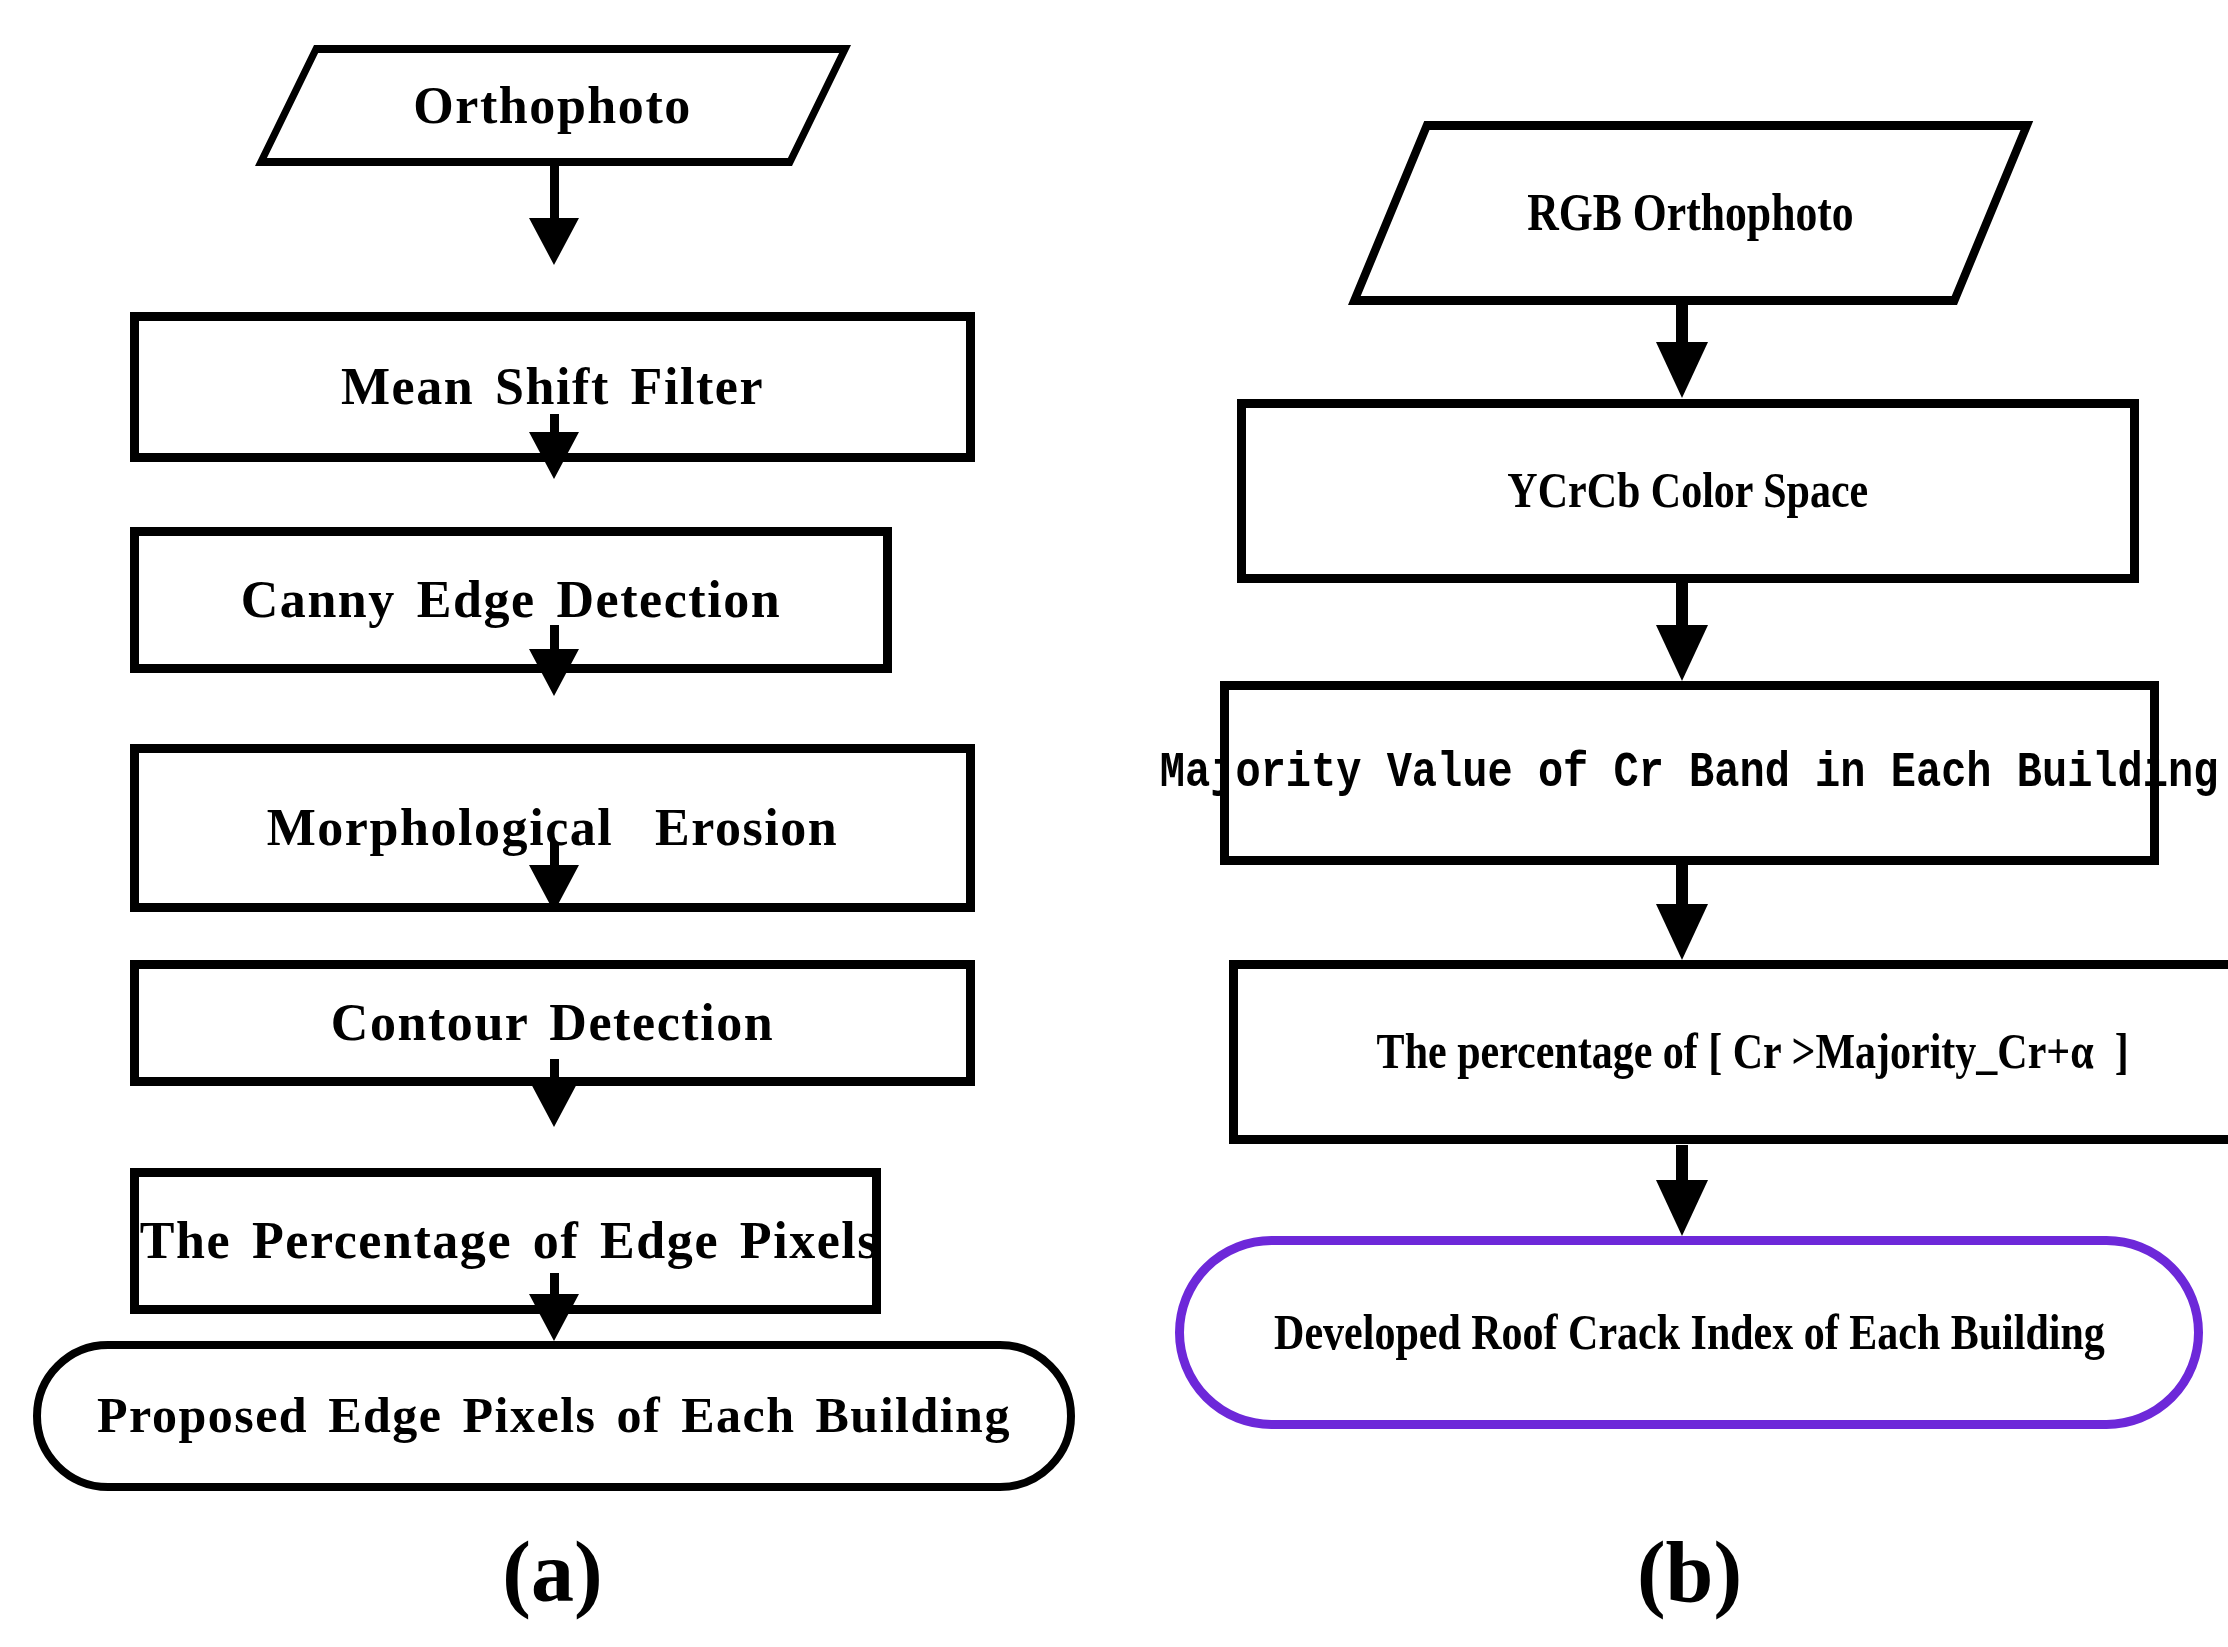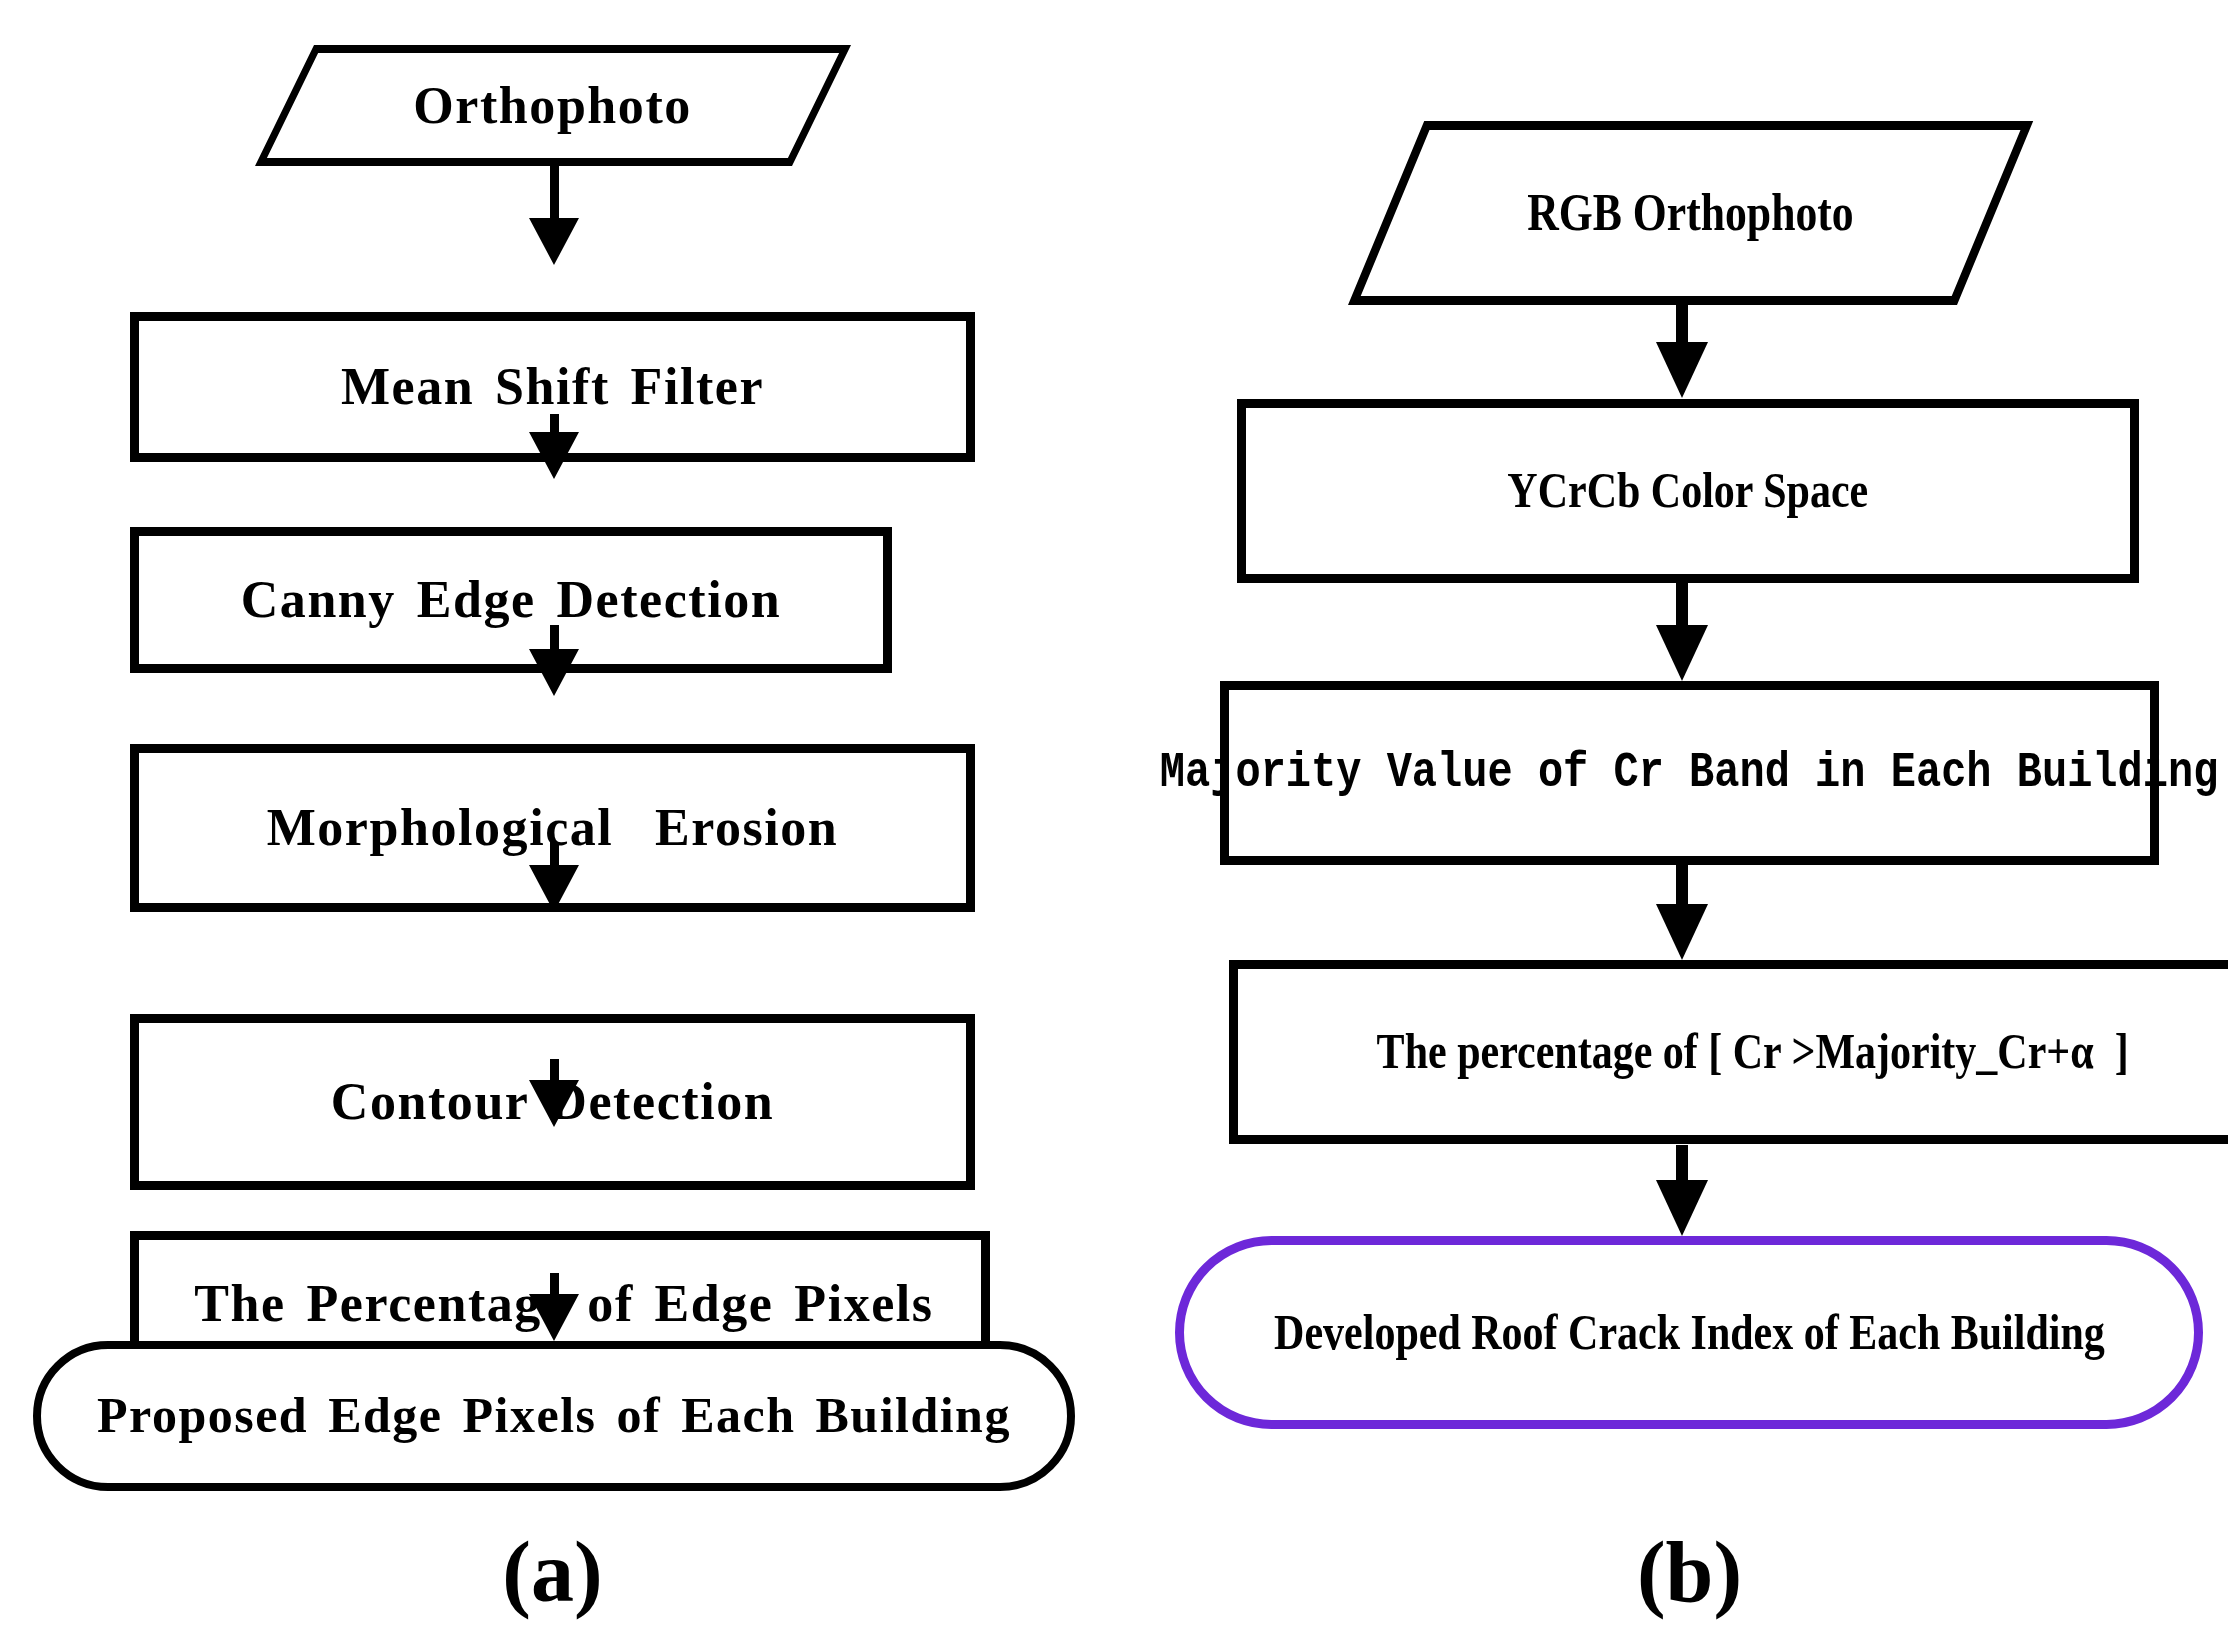--- a/index.html
+++ b/index.html
@@ -73,30 +73,30 @@
 
     <div class="node rect-a" style="left:130px; top:696px; width:845px; height:168px;">
       <span class="label la">Morphological  Erosion</span>
     </div>
 
     <div class="arrow aa" style="left:528px; top:842px; height:70px;">
       <div class="stem"></div>
       <div class="head"></div>
     </div>
 
-    <div class="node rect-a" style="left:130px; top:966px; width:845px; height:176px;align-items:center;">
+    <div class="node rect-a" style="left:130px; top:912px; width:845px; height:126px;align-items:center;">
       <span class="label la">Contour Detection</span>
     </div>
 
     <div class="arrow aa" style="left:528px; top:1059px; height:68px;">
       <div class="stem"></div>
       <div class="head"></div>
     </div>
 
-    <div class="node rect-a" style="left:130px; top:1183px; width:860px; height:146px;padding-left:8px;">
+    <div class="node rect-a" style="left:130px; top:1120px; width:751px; height:146px;padding-left:8px;">
       <span class="label la">The Percentage of Edge Pixels</span>
     </div>
 
     <div class="arrow aa" style="left:528px; top:1273px; height:68px;">
       <div class="stem"></div>
       <div class="head"></div>
     </div>
 
     <div class="node stadium-a" style="left:33px; top:1341px; width:1042px; height:150px;">
       <span class="label la" style="font-size:50px;">Proposed Edge Pixels of Each Building</span>

